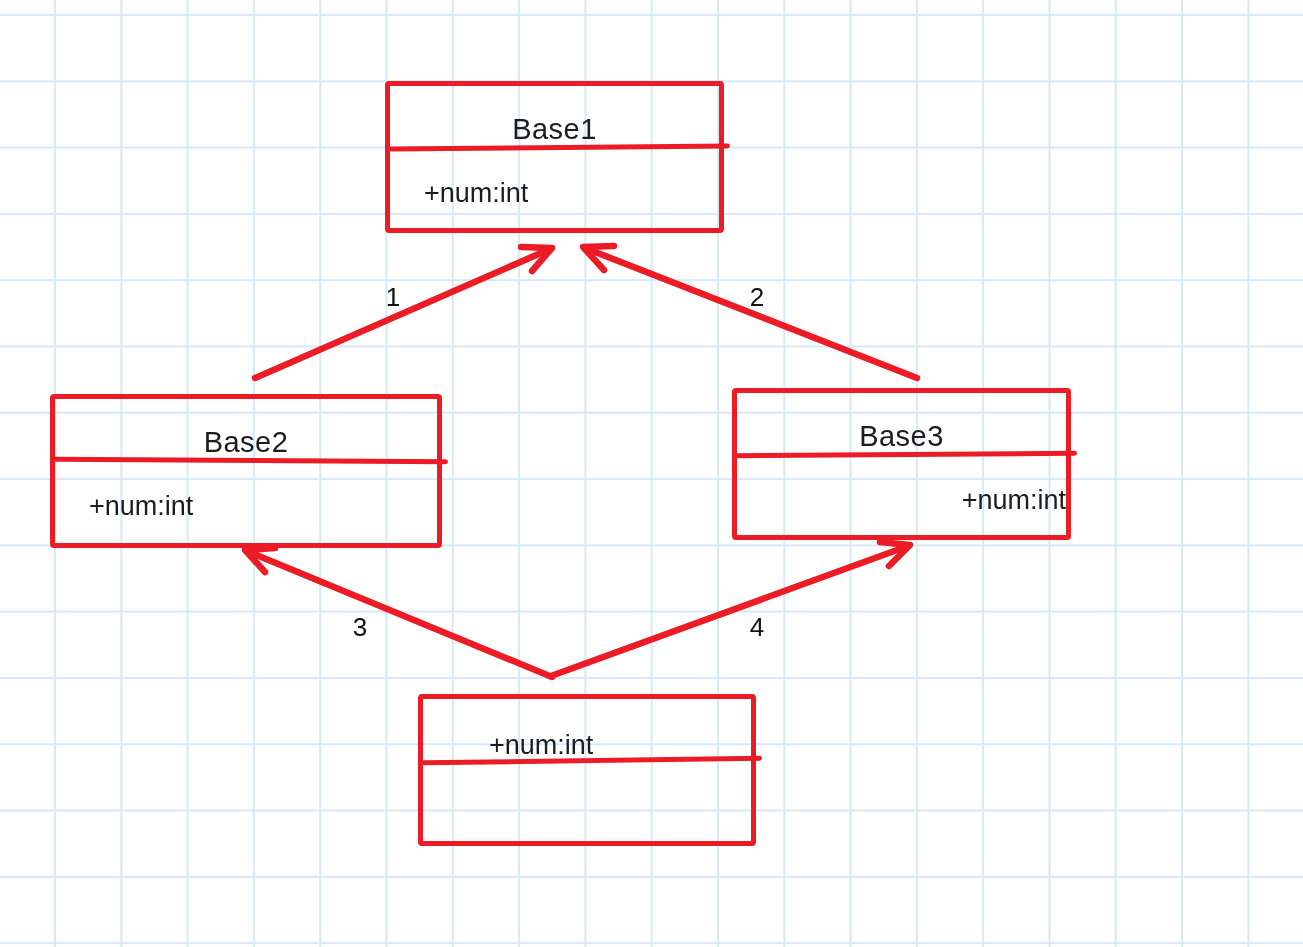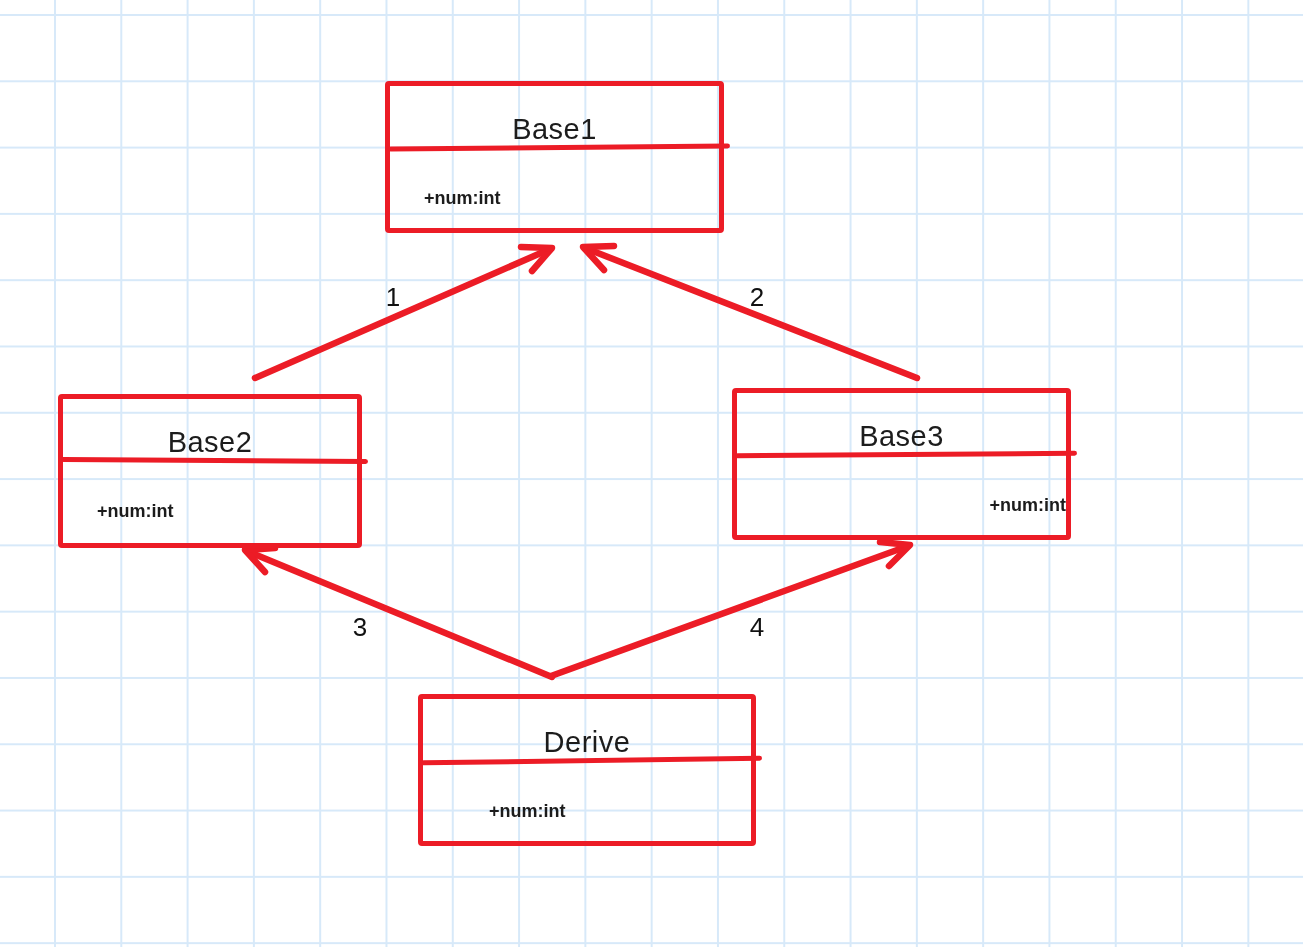--- a/index.html
+++ b/index.html
@@ -56,25 +56,24 @@
     left:-2px;right:-11px;
     top:59px;height:5px;
     background:var(--ink);
     border-radius:3px;
   }
   .tilt-a{transform:rotate(-0.5deg);}
   .tilt-b{transform:rotate(0.35deg);}
   .tilt-c{transform:rotate(-0.4deg);}
   .tilt-d{transform:rotate(-0.8deg);}
   .class-attr{
-    margin-top:41px;
+    margin-top:31px;
     padding-left:34px;
-    font-size:18px;
+    font-size:27px;
     color:var(--text);
-    font-weight:bold;
   }
   .attr-indent-lg{padding-left:66px;}
 
   .edge-label{
     position:absolute;
     transform:translate(-50%,-50%);
     font-size:26px;
     color:#111;
   }
 </style>
@@ -101,34 +100,33 @@
       <path d="M880,542 L910,545 L889,566"></path>
     </g>
   </svg>
 
   <div class="class-box" style="left:385px;top:81px;width:339px;height:152px;">
     <div class="class-title">Base1</div>
     <div class="divider tilt-a"></div>
     <div class="class-attr">+num:int</div>
   </div>
 
-  <div class="class-box" style="left:58px;top:394px;width:304px;height:154px;">
+  <div class="class-box" style="left:50px;top:394px;width:392px;height:154px;">
     <div class="class-title">Base2</div>
     <div class="divider tilt-b"></div>
     <div class="class-attr">+num:int</div>
   </div>
 
   <div class="class-box" style="left:732px;top:388px;width:339px;height:152px;text-align:right;">
     <div class="class-title">Base3</div>
     <div class="divider tilt-c"></div>
     <div class="class-attr">+num:int</div>
   </div>
 
   <div class="class-box" style="left:418px;top:694px;width:338px;height:152px;">
-    <div class="class-title">Derive</div>
     <div class="divider tilt-d"></div>
     <div class="class-attr attr-indent-lg">+num:int</div>
   </div>
 
   <span class="edge-label" style="left:393px;top:297px;">1</span>
   <span class="edge-label" style="left:757px;top:297px;">2</span>
   <span class="edge-label" style="left:360px;top:627px;">3</span>
   <span class="edge-label" style="left:757px;top:627px;">4</span>
 
 </div>

